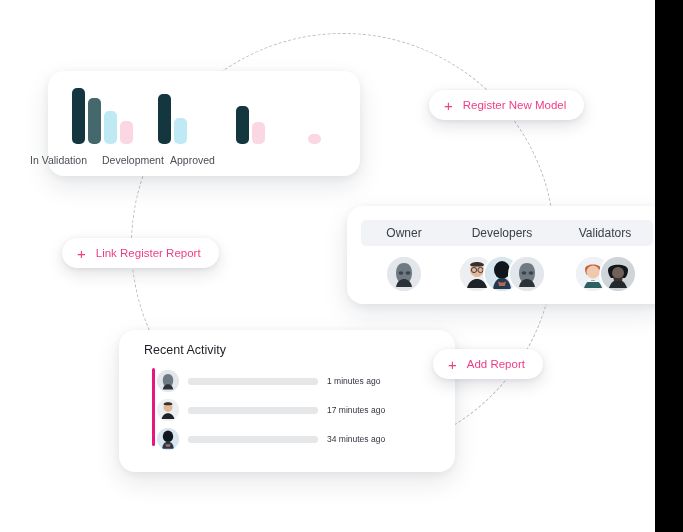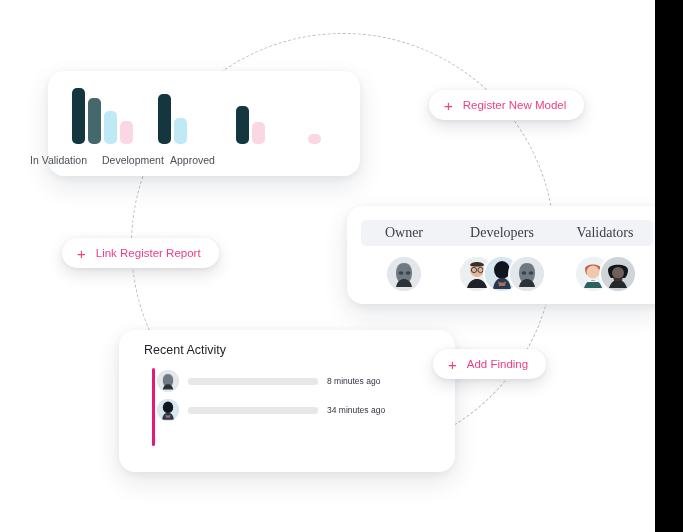--- a/index.html
+++ b/index.html
@@ -89,23 +89,22 @@
   
   #people-card { left: 347px; top: 206px; width: 320px; height: 98px; }
   .people-head {
     position: absolute; left: 14px; top: 14px;
     width: 292px; height: 26px;
     background: #f1f3f7;
     border-radius: 5px;
     display: flex; align-items: center;
   }
   .people-head span {
-    font-size: 14px; color: #3b4049;
+    font-size: 12px; color: #3b4049;
     text-align: center;
-    font-family: Liberation Serif, serif;
   }
   .col-owner { width: 86px; }
   .col-devs  { width: 110px; }
   .col-vals  { width: 96px; }
   .people-body {
     position: absolute; left: 14px; top: 48px;
     width: 292px; height: 40px;
     display: flex;
   }
   .people-cell { display: flex; align-items: center; }
@@ -295,21 +294,33 @@
     <div class="activity-rows" id="activity-rows">
         <div class="activity-row">
           <div class="avatar">
             <svg width="22" height="22" viewBox="0 0 34 34">
               <rect width="34" height="34" fill="#e3e7eb"></rect>
               <path d="M17 6c6 0 8 5 8 10 0 6-3 11-8 11s-8-5-8-11c0-5 2-10 8-10z" fill="#6f7a82"></path>
               <path d="M9 30c1-6 5-8 8-8s7 2 8 8z" fill="#2b3238"></path>
             </svg>
           </div>
           <div class="act-bar"></div>
-          <div class="act-time">8 minutes ago</div>
+          <div class="act-time">1 minutes ago</div>
+        </div>
+        <div class="activity-row">
+          <div class="avatar">
+            <svg width="22" height="22" viewBox="0 0 34 34">
+              <rect width="34" height="34" fill="#eceff2"></rect>
+              <circle cx="17" cy="13" r="7" fill="#e2b79a"></circle>
+              <path d="M10 8c1-4 13-4 14 0 0 2-14 2-14 0z" fill="#3a2f2a"></path>
+              <path d="M7 31c2-7 6-9 10-9s8 2 10 9z" fill="#1f2328"></path>
+            </svg>
+          </div>
+          <div class="act-bar"></div>
+          <div class="act-time">17 minutes ago</div>
         </div>
         <div class="activity-row">
           <div class="avatar">
             <svg width="22" height="22" viewBox="0 0 34 34">
               <rect width="34" height="34" fill="#d8e6f0"></rect>
               <ellipse cx="17" cy="13" rx="8" ry="9" fill="#10161e"></ellipse>
               <path d="M8 32c1-8 5-11 9-11s8 3 9 11z" fill="#24384f"></path>
               <path d="M13 24c2 2 6 2 8 0l-1 5h-6z" fill="#b06a56"></path>
             </svg>
           </div>
@@ -323,18 +334,18 @@
   <div class="pill" id="pill-register">
     <span class="plus">+</span>
     <span class="plabel">Register New Model</span>
   </div>
   <div class="pill" id="pill-evidence">
     <span class="plus">+</span>
     <span class="plabel">Link Register Report</span>
   </div>
   <div class="pill" id="pill-finding">
     <span class="plus">+</span>
-    <span class="plabel">Add Finding</span>
+    <span class="plabel">Add Report</span>
   </div>
 
   <div class="right-gutter"></div>
 
 </div>
 
 </body></html>

